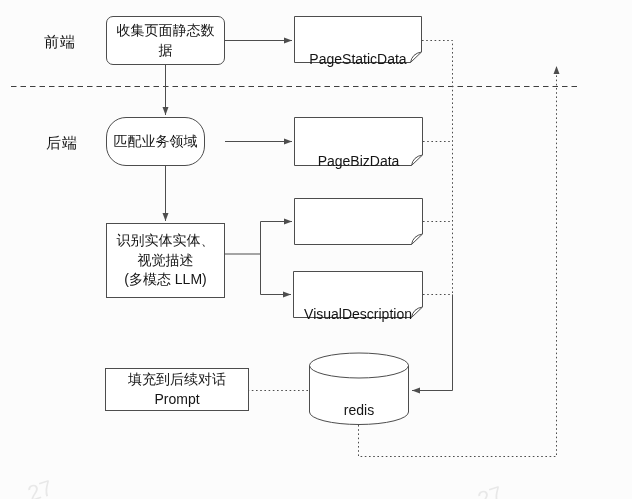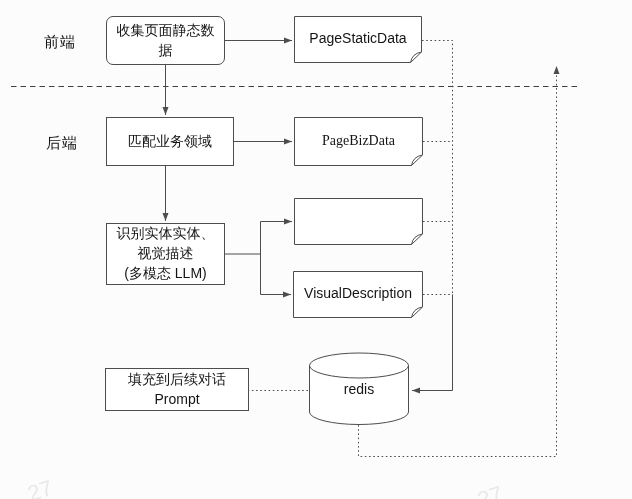--- a/index.html
+++ b/index.html
@@ -13,21 +13,21 @@
   .node{
     position:absolute;box-sizing:border-box;
     display:flex;flex-direction:column;align-items:center;justify-content:center;
     text-align:center;background:#ffffff;border:1px solid #4d4d4d;
     font-size:14px;line-height:1.42;padding:2px 3px;z-index:2;
   }
   .overlay{
     position:absolute;box-sizing:border-box;
     display:flex;flex-direction:column;align-items:center;justify-content:center;
     text-align:center;background:transparent;border:none;
-    font-size:14px;line-height:1.4;z-index:2;
+    font-size:14px;line-height:1.4;z-index:2;margin-top:21px;
   }
   .lane-label{
     position:absolute;font-size:15px;letter-spacing:1px;z-index:2;
   }
   .line{display:block;}
   .watermark{
     position:absolute;z-index:1;color:rgba(60,60,60,0.10);
     font-size:22px;transform:rotate(-18deg);user-select:none;
   }
 </style>
@@ -83,34 +83,34 @@
       <path d="M309.5,365.5 A49.5,12.5 0 0 0 408.5,365.5" fill="none" stroke="#4d4d4d" stroke-width="1"></path>
     </g>
   </svg>
 
   <div class="lane-label" style="left:44px;top:33px;">前端</div>
   <div class="lane-label" style="left:46px;top:134px;">后端</div>
 
   <div class="node" style="left:106px;top:16px;width:119px;height:49px;border-radius:7px;">收集页面静态数据</div>
 
 
-  <div class="node" style="left:106px;top:117px;width:128px;height:49px;">匹配业务领域</div>
+  <div class="node" style="left:106px;top:117px;width:99px;height:49px;border-radius:20px;">匹配业务领域</div>
 
-  <div class="node" style="left:106px;top:223px;width:119px;height:62px;">
+  <div class="node" style="left:106px;top:223px;width:119px;height:75px;">
     <span class="line">识别实体实体、视觉描述</span>
     <span class="line">(多模态 LLM)</span>
   </div>
 
   <div class="node" style="left:105px;top:368px;width:144px;height:43px;">
     <span class="line">填充到后续对话</span>
     <span class="line">Prompt</span>
   </div>
 
   <div class="overlay" style="left:294px;top:16px;width:128px;height:46px;">PageStaticData</div>
-  <div class="overlay" style="left:294px;top:117px;width:129px;height:48px;font-family:Liberation Serif, serif;">PageBizData</div>
+  <div class="overlay" style="left:294px;top:117px;width:129px;height:48px;">PageBizData</div>
   <div class="overlay" style="left:293px;top:271px;width:130px;height:46px;">VisualDescription</div>
 
   <div class="overlay" style="left:309px;top:366px;width:100px;height:47px;">redis</div>
 
   <div class="watermark" style="left:28px;top:478px;">27</div>
   <div class="watermark" style="left:478px;top:484px;">27</div>
 
 </div>
 
 </body></html>

